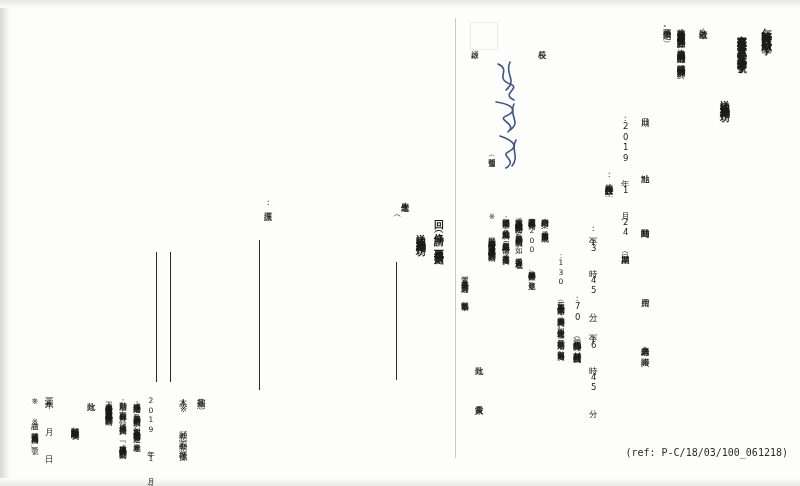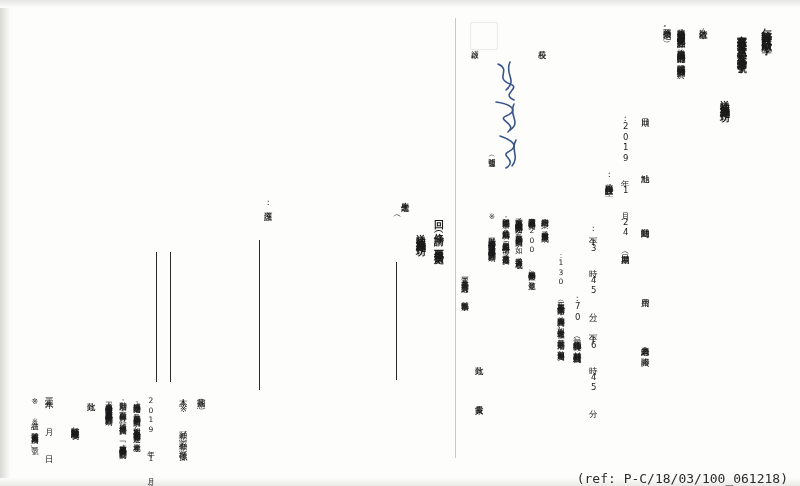--- a/index.html
+++ b/index.html
@@ -99,22 +99,22 @@
 
   
   .blank-v {
     position: absolute;
     width: 1px;
     background: #2a2a2a;
   }
   .ref {
     position: absolute;
     right: 12px;
-    bottom: 0;
-    font-size: 13px;
+    bottom: 28px;
+    font-size: 10px;
     color: #2b2b2b;
     font-family: "DejaVu Sans Mono", monospace;
     letter-spacing: 0px;
   }
 </style>
 </head>
 <body>
 
 <div id="page">
   <div id="scan-edge-left"></div>

